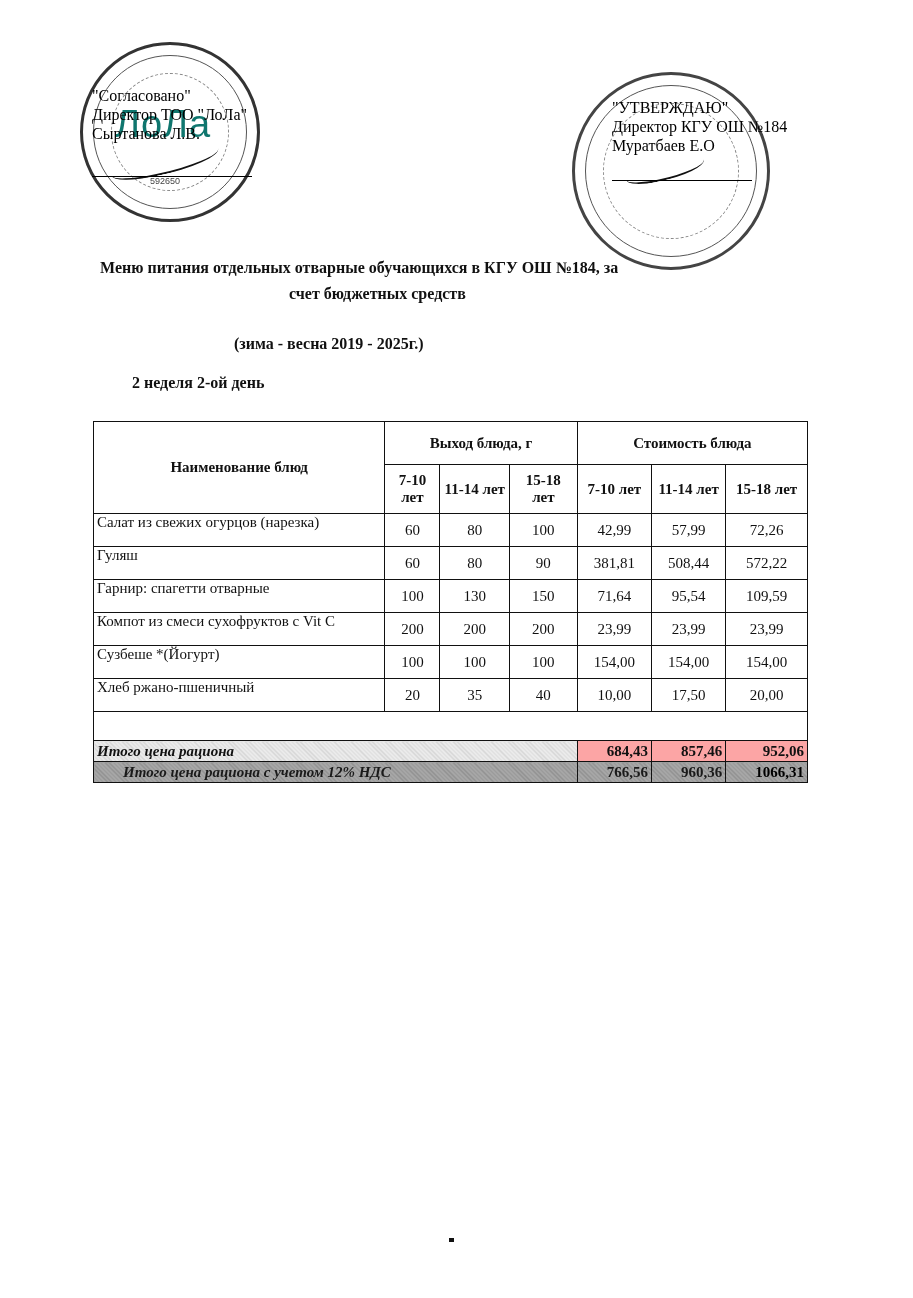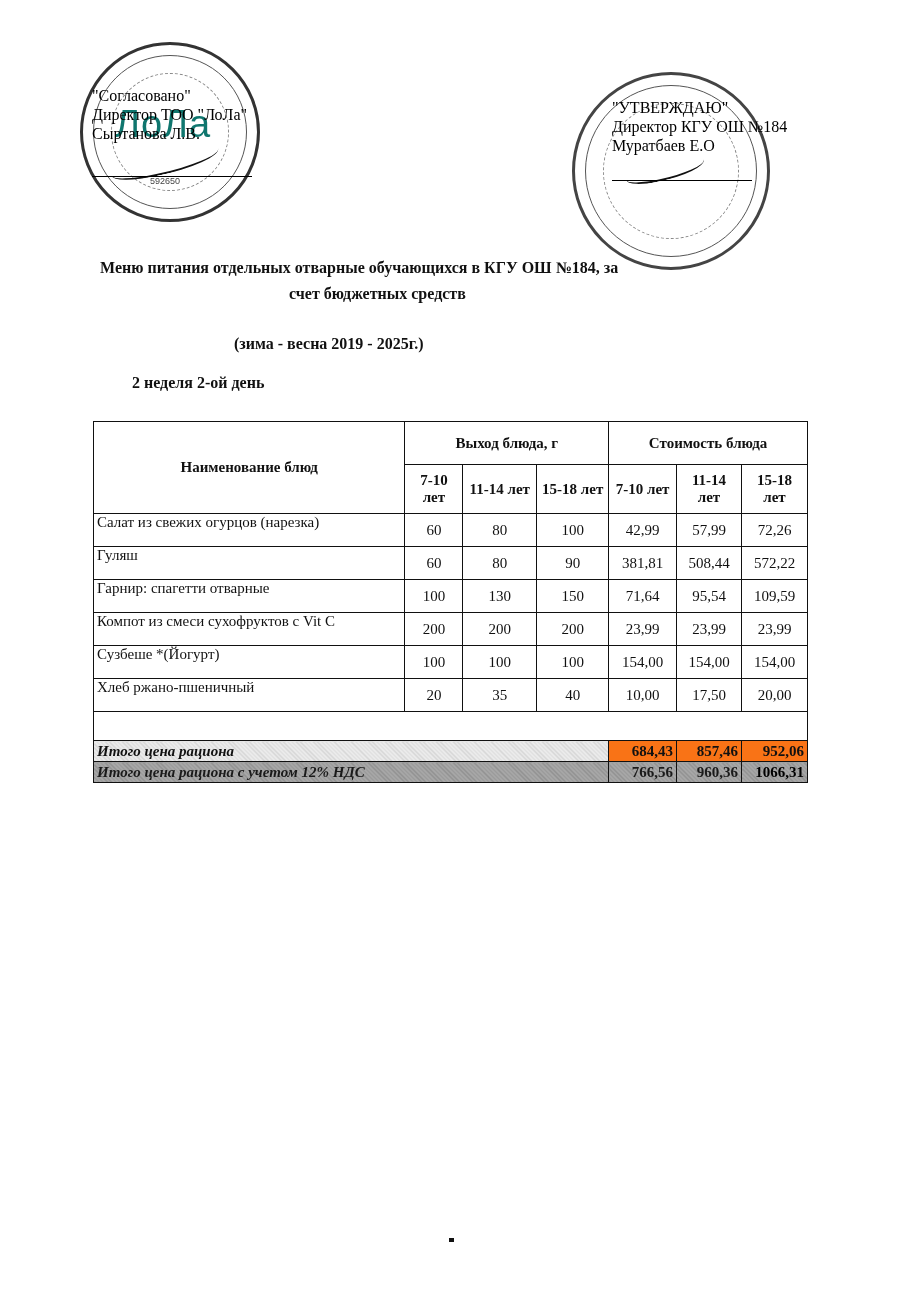--- a/index.html
+++ b/index.html
@@ -60,24 +60,25 @@
     .h2 th { height: 48px; font-size: 15px; }
     td.dish { text-align: left; vertical-align: top; padding-top: 2px; height: 32px; }
     td.num { text-align: center; vertical-align: middle; }
     tr.blank td { height: 28px; }
     tr.total td { height: 20px; font-weight: bold; }
     tr.total td.label { font-style: italic; }
     tr.total td.val { text-align: right; }
     tr.total-1 td.label {
       background: repeating-linear-gradient(45deg, #d4d4d4 0 1px, #ececec 1px 3px);
     }
-    tr.total-1 td.val { background: #f97316; }
+    tr.total-1 td.val { background: #fca5a5; }
     tr.total-2 td {
       background: repeating-linear-gradient(45deg, #8e8e8e 0 1px, #a8a8a8 1px 3px);
       color: #1a1a1a;
+      padding-left: 29px;
     }
     tr.total-2 td.val-last { color: #000; }
     .footer-mark { position: absolute; left: 449px; top: 1238px; width: 5px; height: 4px; background: #111; }
   </style>
 </head>
 <body>
 
 <div id="stamp-left" class="stamp">
   <span class="stamp-word" style="left:32px;top:58px;">ЛоЛа</span>
 </div>

